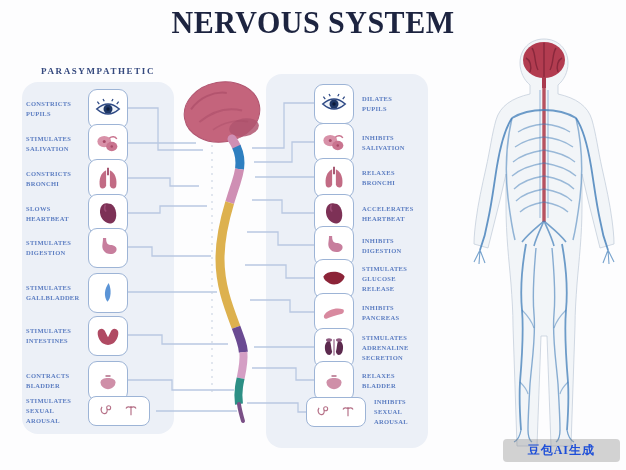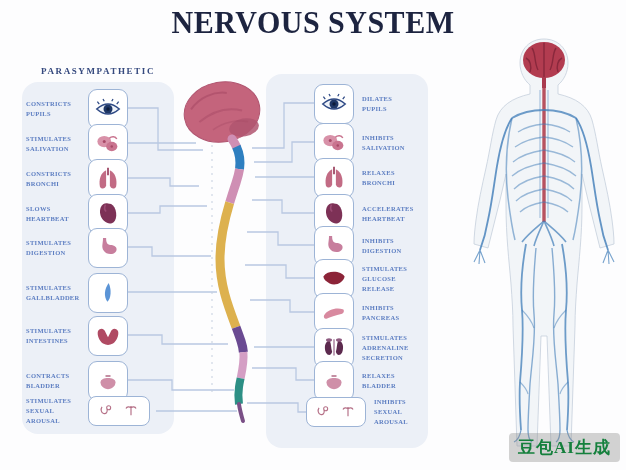--- a/index.html
+++ b/index.html
@@ -21,21 +21,21 @@
   .lrow{left:26px;width:144px;}
   .lrow .lbl{width:58px;padding-right:4px;}
   .rrow{left:314px;width:114px;}
   .rrow .lbl{width:64px;margin-left:8px;}
   .ibox{background:#fff;border:1.3px solid #9db4d6;border-radius:9px;width:38px;height:38px;
         display:flex;align-items:center;justify-content:center;flex:0 0 auto;}
   .wbox{background:#fff;border:1.3px solid #9db4d6;border-radius:8px;width:60px;height:28px;
         display:flex;align-items:center;justify-content:center;gap:4px;flex:0 0 auto;}
   svg.overlay{position:absolute;left:0;top:0;pointer-events:none;}
   .watermark{position:absolute;right:6px;bottom:8px;background:rgba(140,140,140,.38);
-             color:#15803d;font-size:17px;font-weight:700;padding:3px 9px;border-radius:4px;
+             color:#1d4ed8;font-size:12px;font-weight:700;padding:3px 25px;border-radius:4px;
              letter-spacing:1px;}
 </style>
 </head>
 <body>
 
 <div class="canvas">
 
   <div class="title">NERVOUS SYSTEM</div>
   <div class="col-header hdr-left">PARASYMPATHETIC</div>
 

